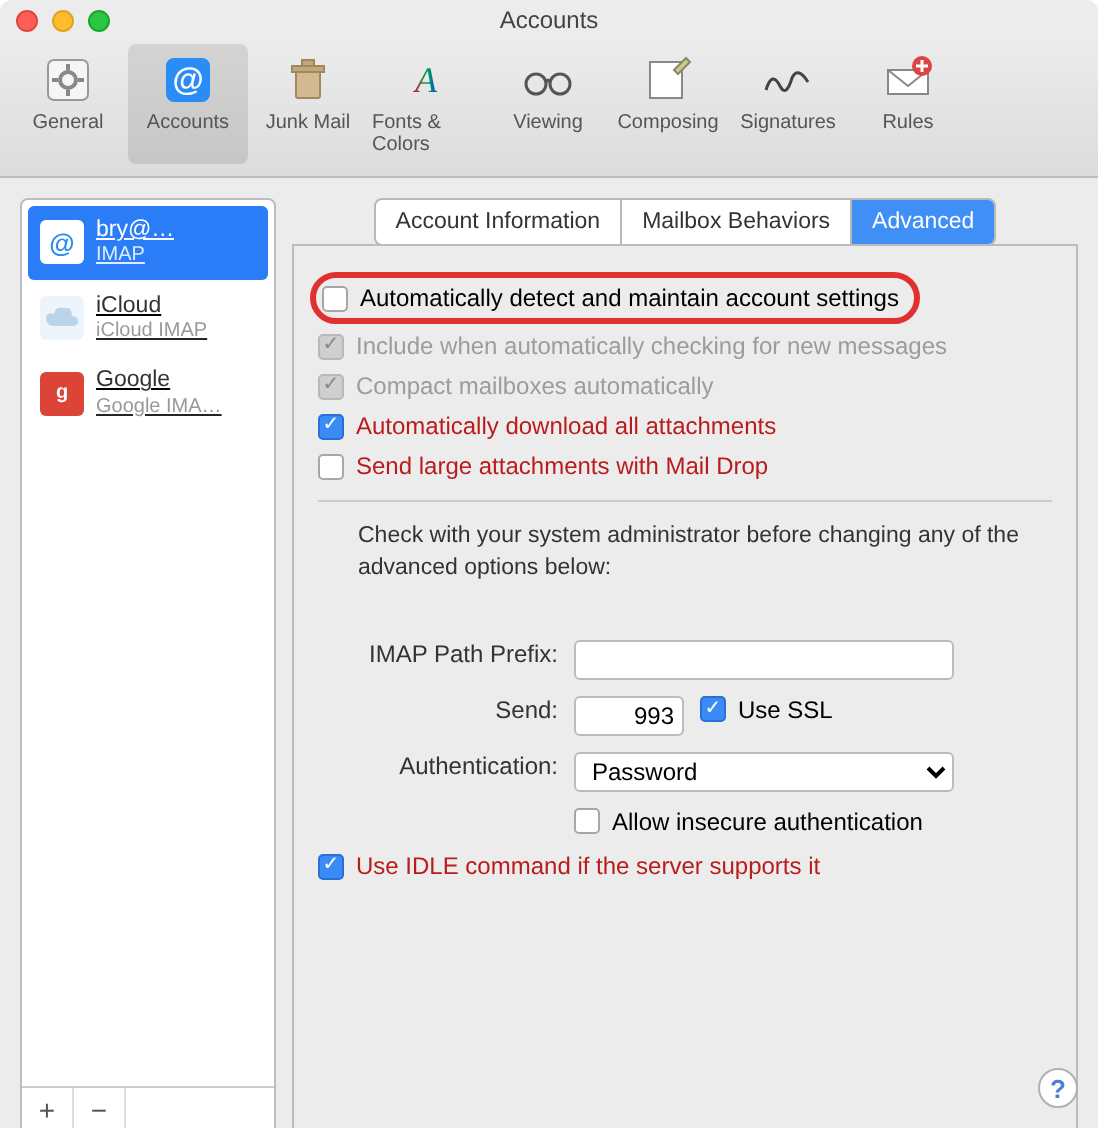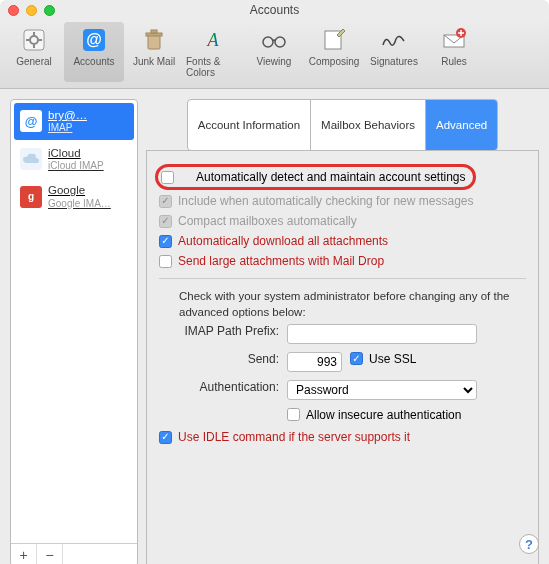--- a/index.html
+++ b/index.html
@@ -25,36 +25,36 @@
 .acct .txt { display: flex; flex-direction: column; line-height: 1.15; min-width: 0; text-decoration: underline; }
 .acct .name { font-size: 11.5px; white-space: nowrap; overflow: hidden; text-overflow: ellipsis; }
 .acct .type { font-size: 10px; opacity: 0.85; white-space: nowrap; overflow: hidden; text-overflow: ellipsis; }
 .acct:not(.sel) .name { color: #333; }
 .acct:not(.sel) .type { color: #888; }
 .sidebarfoot { display: flex; border-top: 1px solid #ccc; }
 .footbtn { width: 26px; height: 22px; display: flex; align-items: center; justify-content: center; border-right: 1px solid #ddd; font-size: 14px; color: #555; }
 .main { flex: 1; display: flex; flex-direction: column; }
 .tabs { display: flex; justify-content: center; margin-bottom: 0; }
 .seg { display: flex; border: 1px solid #b8b8b8; border-radius: 4px; overflow: hidden; background: #fff; }
-.seg .tab { padding: 19px 10px; font-size: 11.5px; color: #333; border-right: 1px solid #b8b8b8; }
+.seg .tab { padding: 5px 10px; font-size: 11.5px; color: #333; border-right: 1px solid #b8b8b8; }
 .seg .tab:last-child { border-right: none; }
 .seg .tab.sel { background: #3f8ff7; color: #fff; }
 .panel { flex: 1; background: #ececec; padding: 14px 12px 10px 12px; border: 1px solid #bcbcbc; border-top: none; border-radius: 0 0 4px 4px; margin-top: -1px; position: relative; }
 .panel::before { content: ''; position: absolute; top: 0; left: 0; right: 0; border-top: 1px solid #bcbcbc; }
 .chkrow { display: flex; align-items: center; gap: 6px; margin-bottom: 6px; font-size: 12px; color: #b91c1c; }
 .chkrow.dis { color: #9c9c9c; }
 .cbox { width: 13px; height: 13px; border: 1px solid #a7a7a7; border-radius: 2.5px; background: #fff; display: inline-flex; align-items: center; justify-content: center; flex-shrink: 0; }
 .cbox.checked { background: #3b8bf6; border-color: #2a6fd6; }
 .cbox.checked::after { content: '✓'; color: #fff; font-size: 10px; line-height: 1; }
 .cbox.dis { background: #e8e8e8; border-color: #c8c8c8; }
 .cbox.dis.checked { background: #cfcfcf; border-color: #b8b8b8; }
 .cbox.dis.checked::after { color: #888; }
-.annot { border: 3px solid #e13030; border-radius: 16px; padding: 3px 8px 3px 3px; display: inline-flex; align-items: center; gap: 22px; margin-bottom: 4px; margin-left: -4px; }
+.annot { border: 3px solid #e13030; border-radius: 16px; padding: 3px 8px 3px 3px; display: inline-flex; align-items: center; gap: 6px; margin-bottom: 4px; margin-left: -4px; }
 .hr { border: none; border-top: 1px solid #ccc; margin: 10px 0; }
-.note { font-size: 11.5px; color: #333; margin-left: 20px; margin-bottom: 4px; line-height: 1.35; }
+.note { font-size: 11.5px; color: #333; margin-left: 20px; margin-bottom: 28px; line-height: 1.35; }
 .field { display: flex; align-items: flex-start; margin-bottom: 8px; }
 .field label { width: 120px; text-align: right; margin-right: 8px; font-size: 12px; color: #333; }
 .field input[type=text] { border: 1px solid #bcbcbc; border-radius: 3px; padding: 2px 4px; font-size: 12px; height: 20px; background: #fff; }
 .field select { border: 1px solid #bcbcbc; border-radius: 3px; padding: 1px 4px; font-size: 12px; height: 20px; background: #fff; }
 .helpbtn { position: absolute; bottom: 10px; right: 10px; width: 20px; height: 20px; border-radius: 50%; border: 1px solid #b0b0b0; background: #fff; display: flex; align-items: center; justify-content: center; color: #4a7fd6; font-size: 13px; font-weight: bold; }
 </style>
 </head>
 <body>
 
 <div class="window">

